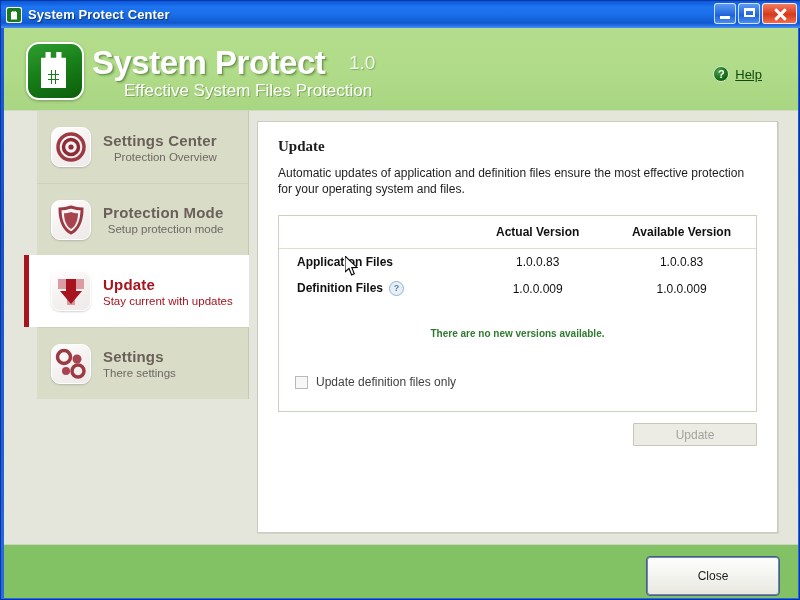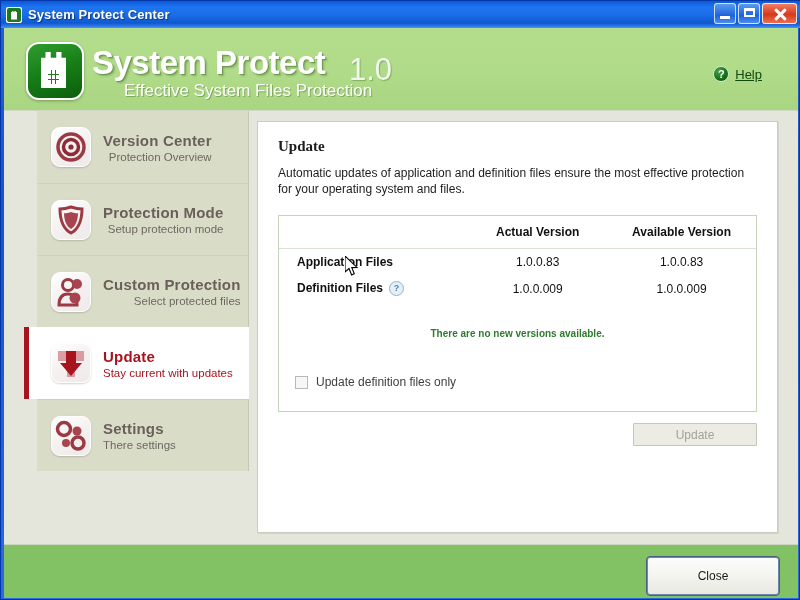--- a/index.html
+++ b/index.html
@@ -143,21 +143,21 @@
     left: 88px; top: 16px;
     font-size: 33px;
     font-weight: bold;
     color: #ffffff;
     letter-spacing: -0.5px;
     text-shadow: 1px 1px 0 rgba(90,130,60,0.55), 2px 2px 2px rgba(60,100,40,0.35);
   }
   #brand-version {
     position: absolute;
     left: 345px; top: 24px;
-    font-size: 31px;
+    font-size: 19px;
     color: #f2f7ec;
     text-shadow: 1px 1px 1px rgba(90,130,60,0.5);
   }
   #brand-sub {
     position: absolute;
     left: 120px; top: 53px;
     font-size: 17px;
     color: #ffffff;
     text-shadow: 1px 1px 0 rgba(90,130,60,0.55);
   }
@@ -444,52 +444,38 @@
 
         <div class="nav-item">
           <div class="nav-icon">
             <svg width="32" height="32" viewBox="0 0 32 32">
               <circle cx="16" cy="16" r="13" fill="none" stroke="#9c3a44" stroke-width="3.5"></circle>
               <circle cx="16" cy="16" r="7.5" fill="none" stroke="#8e2b36" stroke-width="3.5"></circle>
               <circle cx="16" cy="16" r="2.6" fill="#8e2b36"></circle>
             </svg>
           </div>
           <div class="nav-text">
-            <div class="nav-title">Version Center</div>
+            <div class="nav-title">Settings Center</div>
             <div class="nav-sub">Protection Overview</div>
           </div>
         </div>
 
         <div class="nav-item">
           <div class="nav-icon">
             <svg width="32" height="32" viewBox="0 0 32 32">
               <path d="M16 3 C22 5 27 5 27 5 C27 18 22 26 16 29 C10 26 5 18 5 5 C5 5 10 5 16 3 Z" fill="none" stroke="#9c3a44" stroke-width="3"></path>
               <path d="M16 8 C19.5 9.3 23 9.3 23 9.3 C23 18 19.5 23 16 25 C12.5 23 9 18 9 9.3 C9 9.3 12.5 9.3 16 8 Z" fill="#a84450"></path>
             </svg>
           </div>
           <div class="nav-text">
             <div class="nav-title">Protection Mode</div>
             <div class="nav-sub">Setup protection mode</div>
           </div>
         </div>
 
-        <div class="nav-item">
-          <div class="nav-icon">
-            <svg width="32" height="32" viewBox="0 0 32 32">
-              <circle cx="13" cy="9" r="5.5" fill="none" stroke="#9c3a44" stroke-width="3"></circle>
-              <path d="M4 29 C4 21 8 18 13 18 C18 18 22 21 22 29 Z" fill="none" stroke="#9c3a44" stroke-width="3"></path>
-              <circle cx="22" cy="8" r="5" fill="#a84450"></circle>
-              <circle cx="20" cy="22" r="5.5" fill="#a84450"></circle>
-            </svg>
-          </div>
-          <div class="nav-text">
-            <div class="nav-title">Custom Protection</div>
-            <div class="nav-sub">Select protected files</div>
-          </div>
-        </div>
 
         <div class="nav-item selected">
           <div class="nav-icon">
             <svg width="32" height="32" viewBox="0 0 32 32">
               <path d="M3 4 L29 4 L29 14 L20 14 L20 30 L12 30 L12 14 L3 14 Z" fill="#c2535f" opacity="0.55"></path>
               <path d="M11 4 L21 4 L21 16 L27 16 L16 29 L5 16 L11 16 Z" fill="#a8141e"></path>
             </svg>
           </div>
           <div class="nav-text">
             <div class="nav-title">Update</div>

